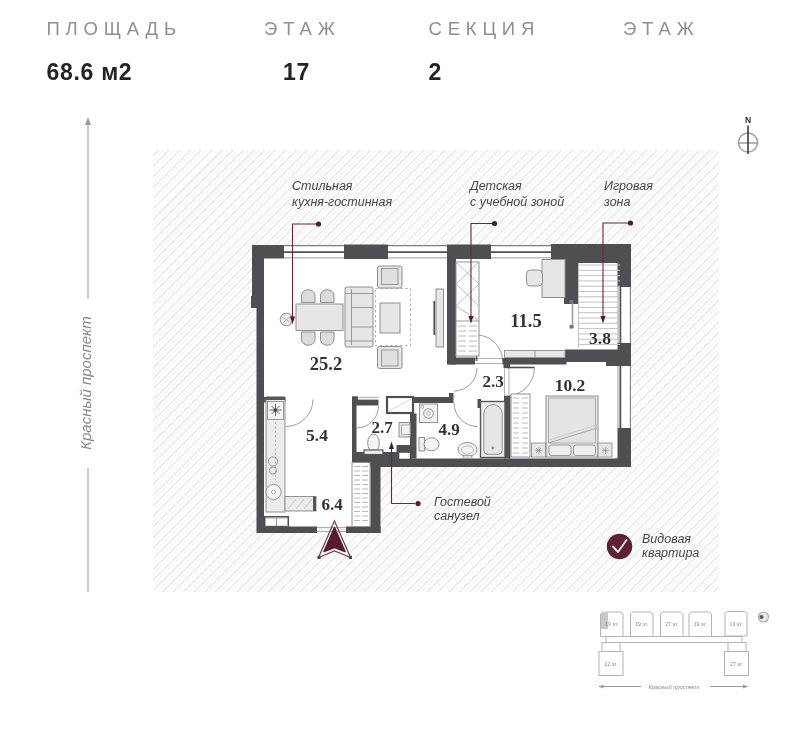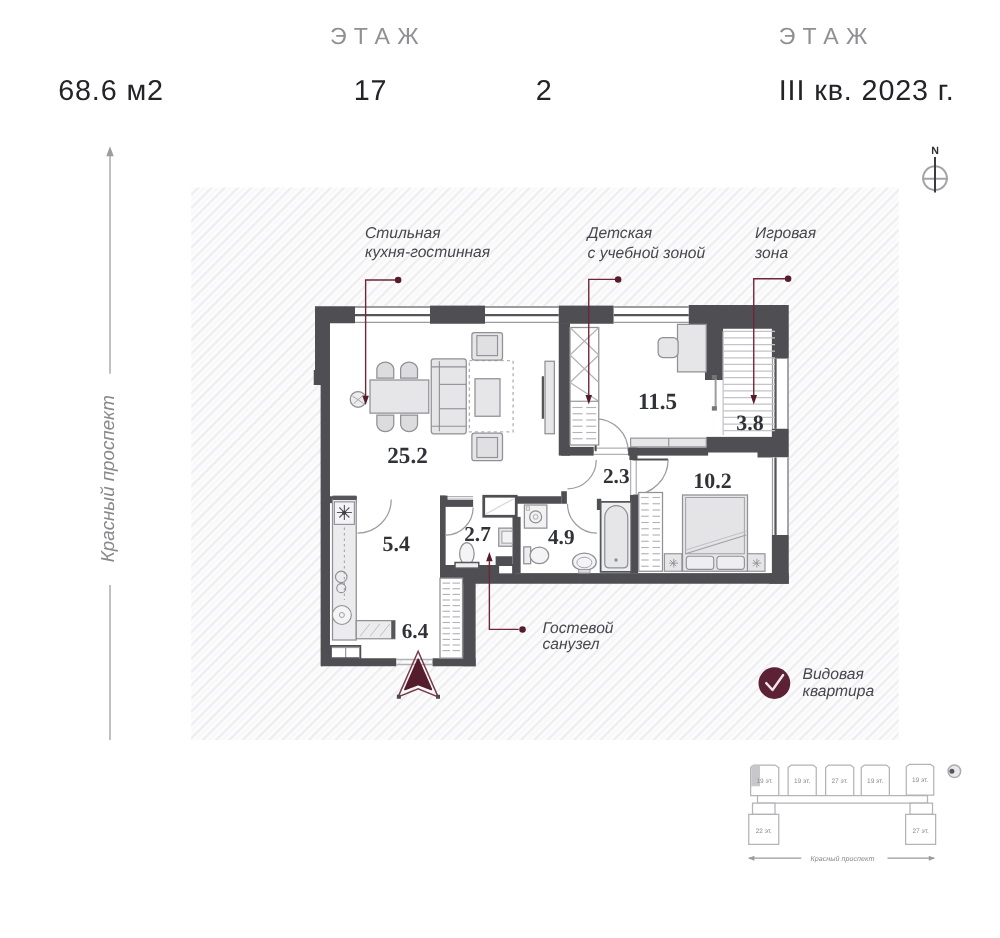--- a/index.html
+++ b/index.html
@@ -1,36 +1,37 @@
 <!DOCTYPE html>
 <html><head>
 <meta charset="utf-8">
 <style>
 html,body{margin:0;padding:0;background:#fff}
 .page{position:relative;width:800px;height:750px;background:#fff;overflow:hidden;font-family:"Liberation Sans",sans-serif}
 .hl{position:absolute;top:18px;font-size:18.5px;letter-spacing:5.8px;color:#8f8f94}
-.hv{position:absolute;top:58.5px;font-size:23px;font-weight:normal;letter-spacing:0.7px;color:#232328}
+.hv{position:absolute;top:58.5px;font-size:23px;font-weight:bold;letter-spacing:0.7px;color:#232328}
 </style>
 </head>
 <body>
 <div class="page">
 
+<div class="hl" style="left:46.5px">ПЛОЩАДЬ</div>
 
 <div class="hl" style="left:264px">ЭТАЖ</div>
 
+<div class="hl" style="left:428.5px">СЕКЦИЯ</div>
 
 <div class="hl" style="left:623px">ЭТАЖ</div>
 
 <div class="hv" style="left:46.5px">68.6 м2</div>
 
 <div class="hv" style="left:283px">17</div>
 
 <div class="hv" style="left:428.5px">2</div>
 
-<div class="hv" style="left:623px">III кв. 2023 г.</div>
 <svg width="800" height="750" viewBox="0 0 800 750" style="position:absolute;left:0;top:0">
 <defs>
 <pattern id="hh" width="7.5" height="7.5" patternUnits="userSpaceOnUse" patternTransform="rotate(-45)">
 <rect width="7.5" height="7.5" fill="#fcfcfd"></rect>
 <rect width="7.5" height="1.7" fill="#ededf0"></rect>
 <rect y="4" width="7.5" height="0.8" fill="#f5f5f7"></rect>
 </pattern>
 <pattern id="wh" width="4.5" height="4.5" patternUnits="userSpaceOnUse" patternTransform="rotate(45)">
 <rect width="4.5" height="4.5" fill="#ffffff"></rect>
 <rect width="4.5" height="1" fill="#b9b9be"></rect>

